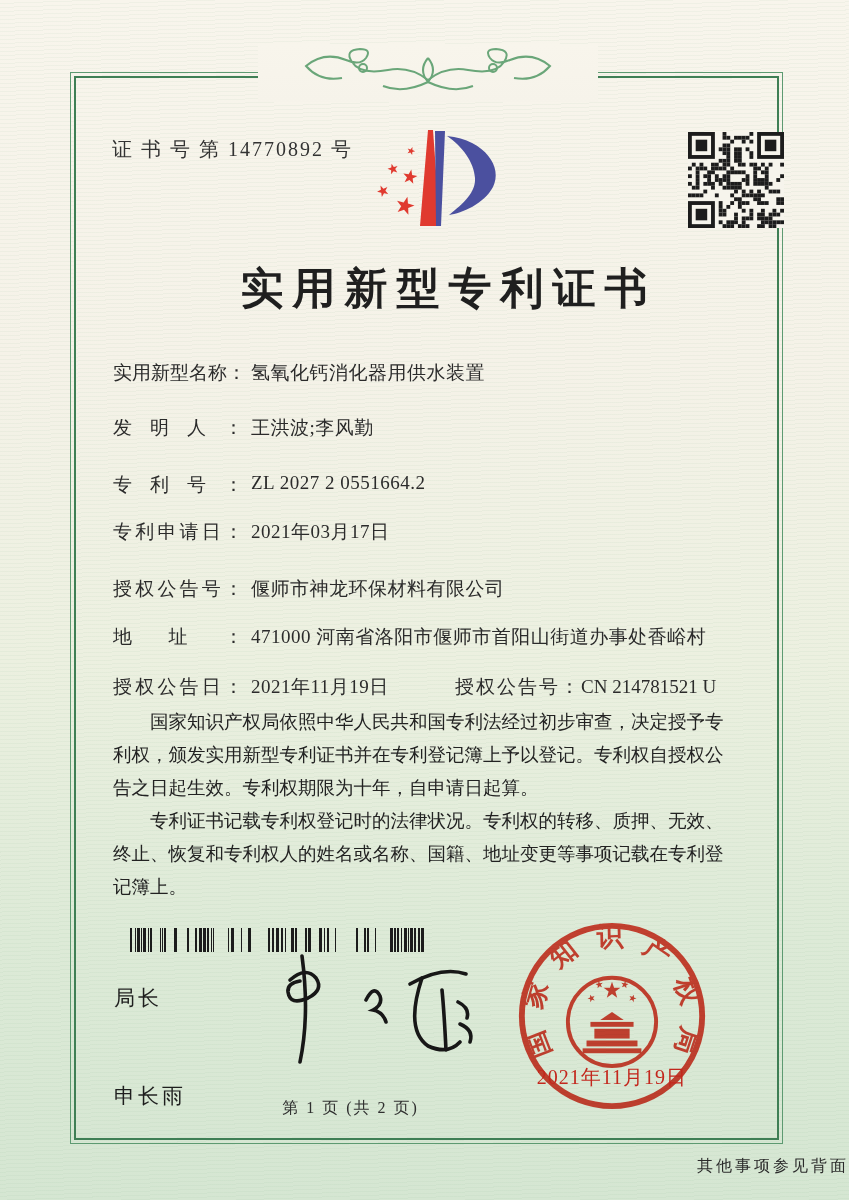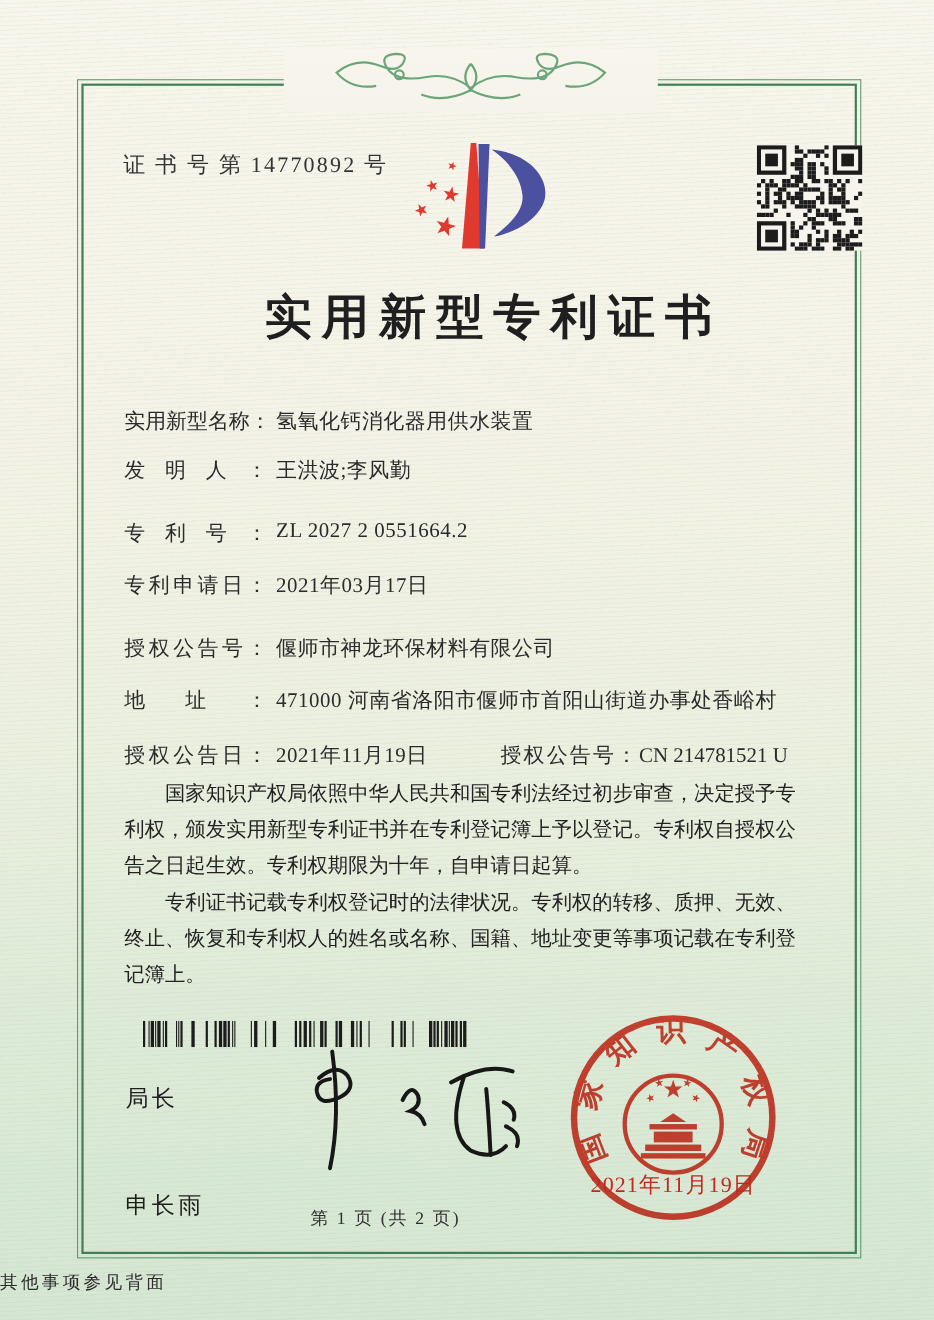--- a/index.html
+++ b/index.html
@@ -23,36 +23,36 @@
   .ornament{position:absolute;left:258px;top:44px;width:340px;height:58px;
     background:linear-gradient(180deg,#f8f5ec,#f6f3ea);display:flex;align-items:center;justify-content:center;}
   .cert-no{position:absolute;left:112px;top:136px;font-size:20px;letter-spacing:2px;color:#333;}
   .qr{position:absolute;left:688px;top:132px;width:96px;height:96px;}
   .logo{position:absolute;left:348px;top:124px;width:192px;height:112px;}
   .title{position:absolute;left:0;top:260px;width:849px;text-align:center;
     font-size:43px;font-weight:bold;letter-spacing:9px;color:#1f1f1f;padding-left:24px;}
   .frow{position:absolute;left:113px;font-size:19px;white-space:nowrap;color:#2b2b2b;}
   .frow .lab{display:inline-block;width:130px;text-align:justify;text-align-last:justify;vertical-align:top;}
   .frow .val{margin-left:8px;letter-spacing:.5px;}
-  .r0{top:370px}.r1{top:415px}.r2{top:472px}.r3{top:519px}.r4{top:576px}.r5{top:624px}.r6{top:674px}
+  .r0{top:360px}.r1{top:415px}.r2{top:472px}.r3{top:519px}.r4{top:576px}.r5{top:624px}.r6{top:674px}
   .grant-no{position:absolute;left:455px;top:674px;font-size:19px;white-space:nowrap;}
   .grant-no .lab2{letter-spacing:2px;text-align:right;}
   .paras{position:absolute;left:113px;top:706px;width:628px;font-size:18.5px;line-height:1.78;color:#222;}
   .paras p{margin:0;text-indent:2em;}
   .barcode{position:absolute;left:120px;top:928px;width:312px;height:24px;}
   .director{position:absolute;left:114px;top:984px;font-size:21px;letter-spacing:3px;
     font-family:"Liberation Sans","DejaVu Sans",sans-serif;color:#1e1e1e;}
   .director-name{position:absolute;left:114px;top:1082px;font-size:21px;letter-spacing:3px;
     font-family:"Liberation Sans","DejaVu Sans",sans-serif;color:#1e1e1e;}
   .signature{position:absolute;left:262px;top:950px;width:230px;height:118px;}
   .seal{position:absolute;left:514px;top:918px;width:196px;height:196px;opacity:.92;mix-blend-mode:multiply;}
   .seal-date{position:absolute;left:512px;top:1064px;width:200px;text-align:center;
     font-size:20px;color:#c3271d;letter-spacing:1px;}
   .page-no{position:absolute;left:0;top:1098px;width:701px;text-align:center;font-size:16px;letter-spacing:2px;color:#2f2f2f;}
-  .back-note{position:absolute;left:0;top:1156px;width:849px;text-align:left;font-size:16px;letter-spacing:3px;color:#2b2b2b;}
+  .back-note{position:absolute;left:0;top:1156px;width:849px;text-align:right;font-size:16px;letter-spacing:3px;color:#2b2b2b;}
 </style>
 </head>
 <body>
 
 <div class="page">
 
   <div class="frame"></div>
 
   <div class="ornament">
     <svg width="330" height="54" viewBox="0 0 330 54">

